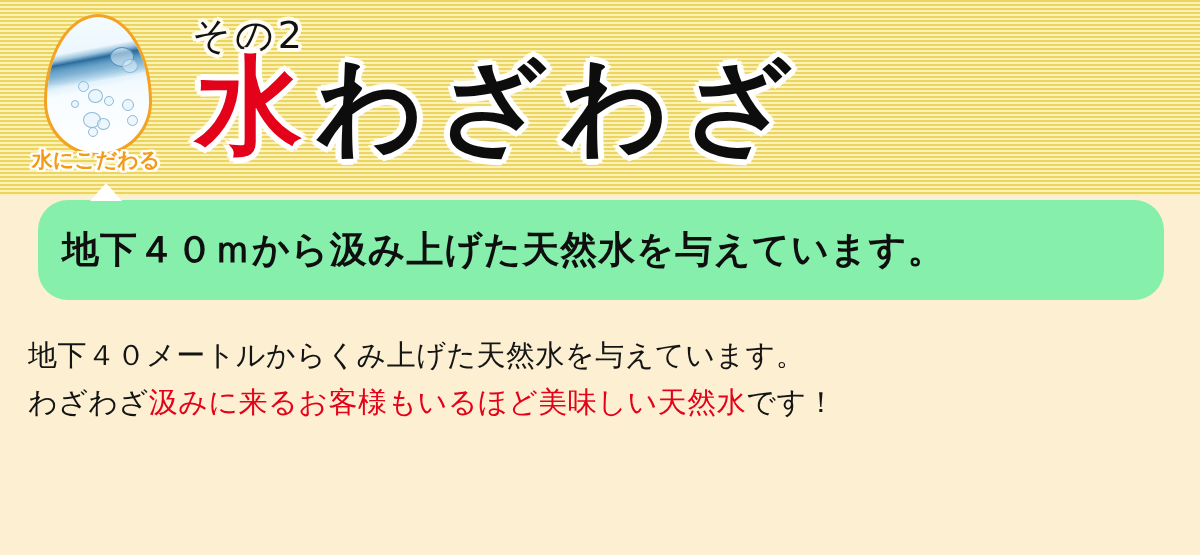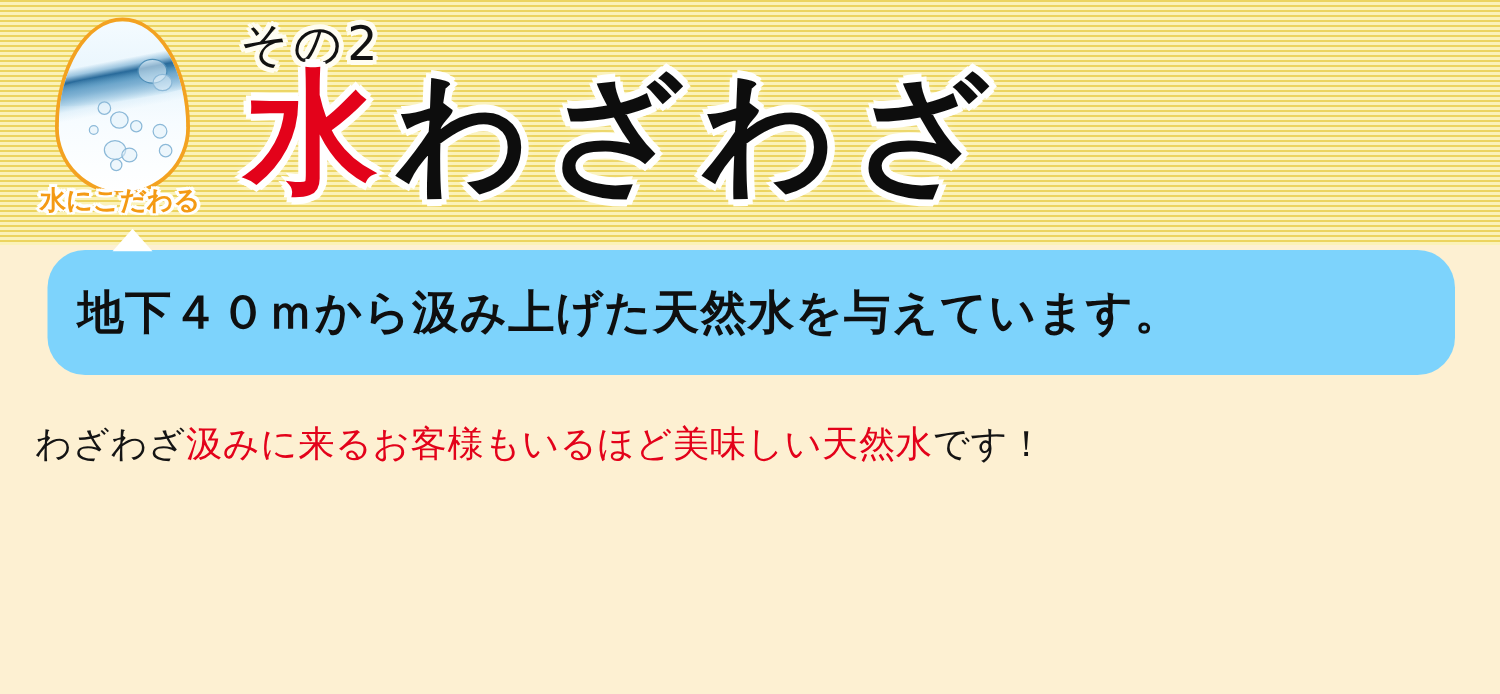--- a/index.html
+++ b/index.html
@@ -167,21 +167,21 @@
   }
   #hero-title .accent { color: #e3021a; }
 
   
   #callout {
     position: absolute;
     left: 38px;
     top: 200px;
     width: 1126px;
     height: 100px;
-    background: #7dd3fc;
+    background: #86efac;
     border-radius: 30px;
   }
   #callout-tail {
     position: absolute;
     left: 52px;
     top: -17px;
     width: 0;
     height: 0;
     border-left: 16px solid transparent;
     border-right: 16px solid transparent;
@@ -244,16 +244,17 @@
     <div id="kicker">その2</div>
     <div id="hero-title"><span class="accent">水</span><span>わざわざ</span></div>
   </div>
 
   <div id="callout">
     <div id="callout-tail"></div>
     <div id="callout-text">地下４０ｍから汲み上げた天然水を与えています。</div>
   </div>
 
   <div id="body-copy">
+      <div class="line"><span>地下４０メートルからくみ上げた天然水を与えています。</span></div>
       <div class="line"><span>わざわざ</span><span class="hl">汲みに来るお客様もいるほど美味しい天然水</span><span>です！</span></div>
     </div>
 
 </div>
 
 </body></html>

